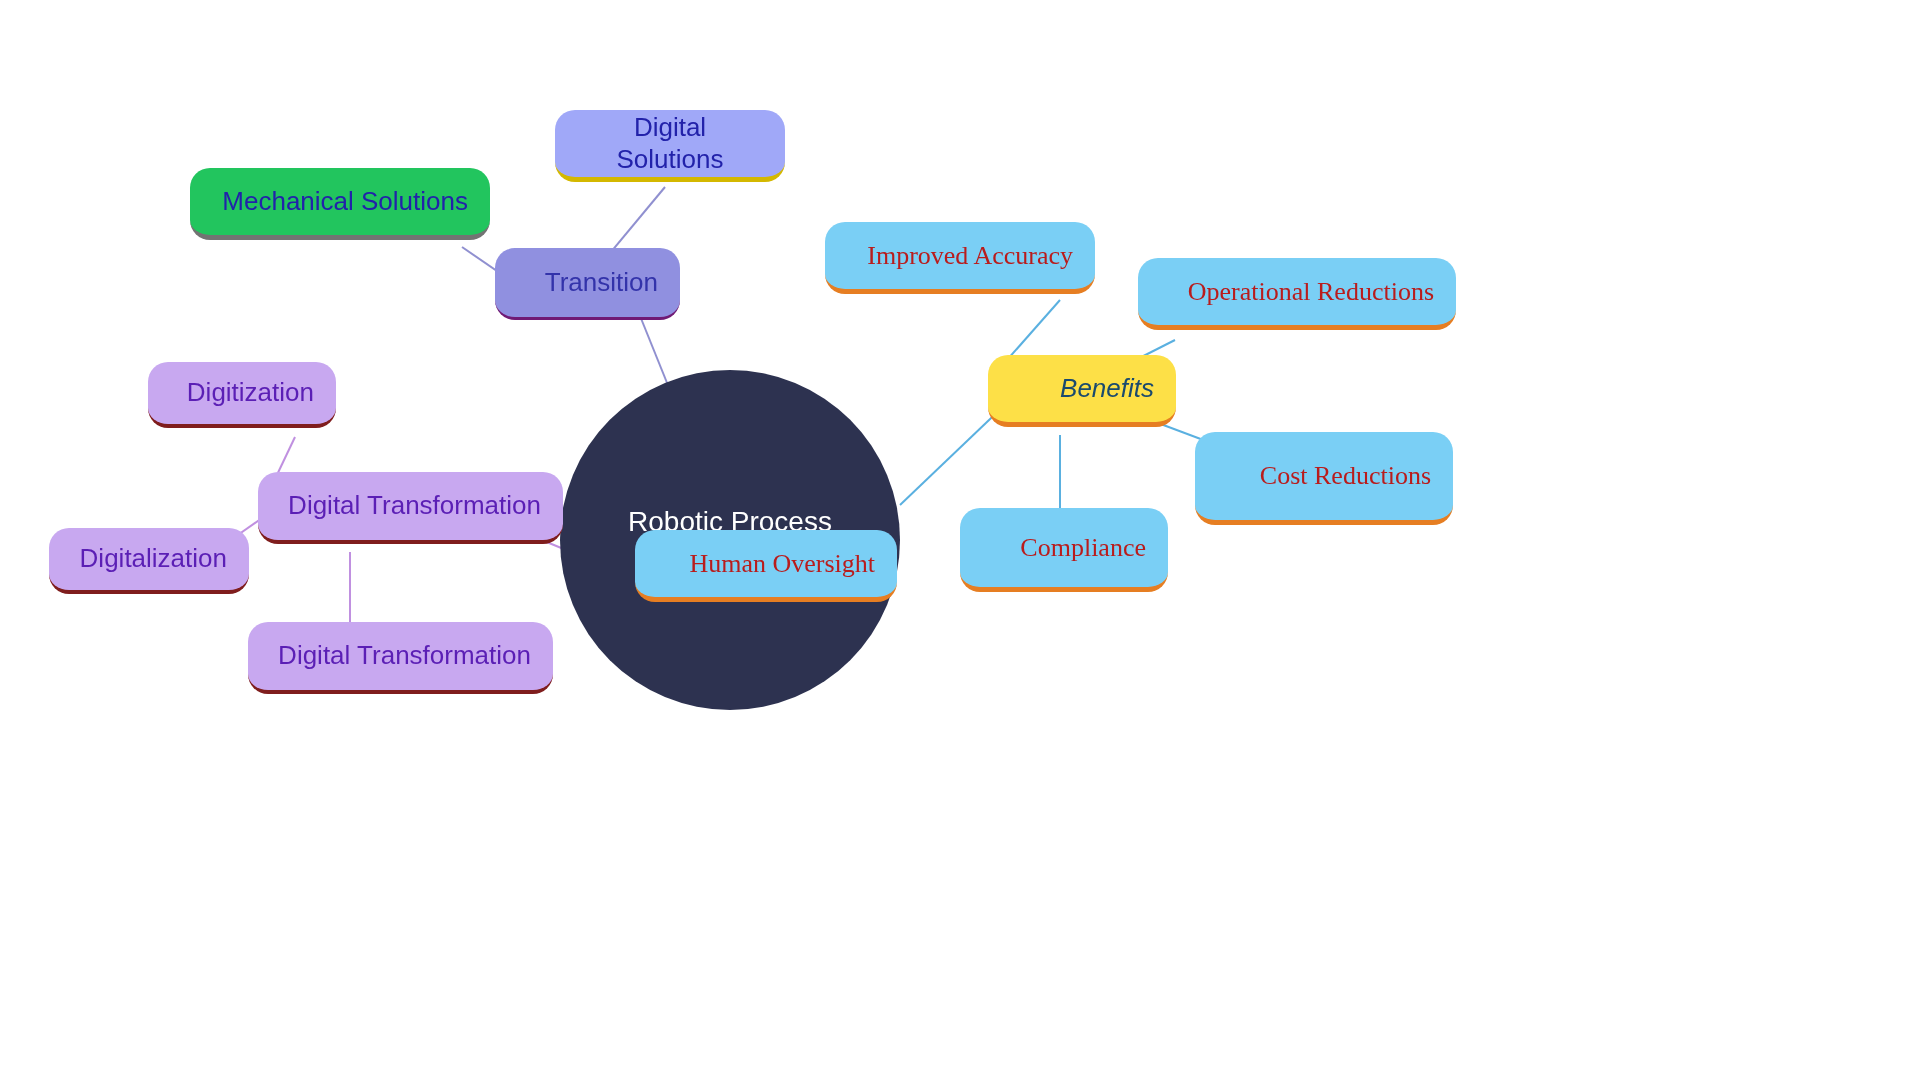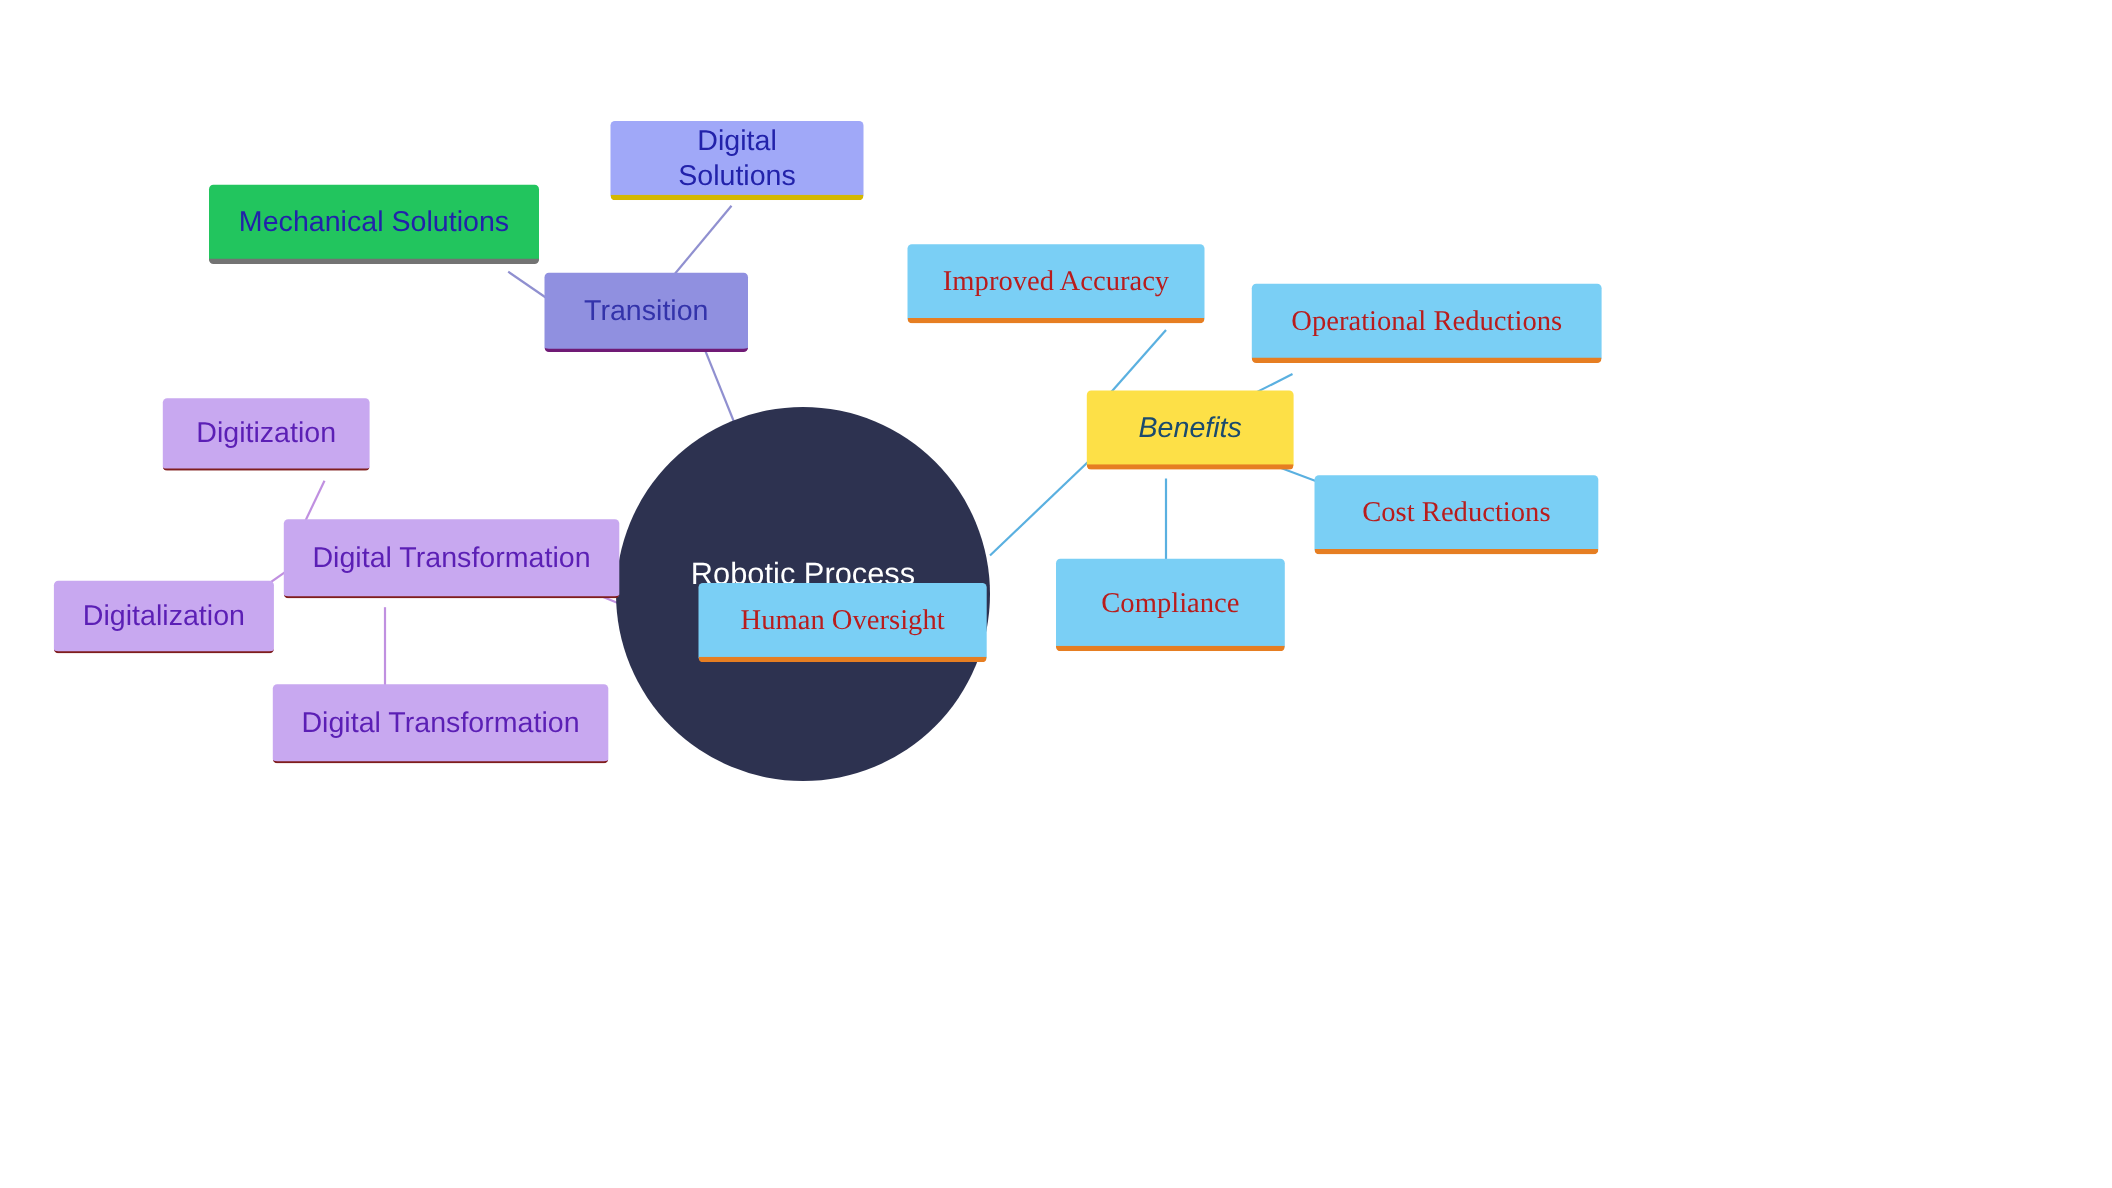--- a/index.html
+++ b/index.html
@@ -35,38 +35,38 @@
     .center-node span {
       color: #ffffff;
       font-size: 28px;
       font-weight: 400;
       line-height: 1.3;
       padding: 20px;
     }
 
     .node {
       position: absolute;
-      border-radius: 4px;
+      border-radius: 20px;
       display: flex;
       align-items: center;
-      justify-content: center;
+      justify-content: flex-end;
       text-align: center;
       padding: 14px 22px;
     }
 
     .node span {
       font-size: 26px;
       font-weight: 500;
       line-height: 1.2;
     }
 
     
     .node-purple {
       background: #c8a8f0;
-      border-bottom: 2px solid #7f1d1d;
+      border-bottom: 4px solid #7f1d1d;
     }
     .node-purple span { color: #5b1fb5; }
 
     
     .node-indigo {
       background: #9090e0;
       border-bottom: 3px solid #701a75;
     }
     .node-indigo span { color: #3333aa; }
 
@@ -168,21 +168,21 @@
 </div>
 
 <div class="node node-blue" style="left: 825px; top: 222px; width: 270px; height: 72px;">
   <span>Improved Accuracy</span>
 </div>
 
 <div class="node node-blue" style="left: 1138px; top: 258px; width: 318px; height: 72px;">
   <span>Operational Reductions</span>
 </div>
 
-<div class="node node-blue" style="left: 1195px; top: 432px; width: 258px; height: 72px;">
+<div class="node node-blue" style="left: 1195px; top: 432px; width: 258px; height: 93px;">
   <span>Cost Reductions</span>
 </div>
 
 <div class="node node-blue" style="left: 960px; top: 508px; width: 208px; height: 84px;">
   <span>Compliance</span>
 </div>
 
 <div class="node node-blue" style="left: 635px; top: 530px; width: 262px; height: 72px;">
   <span>Human Oversight</span>
 </div>

